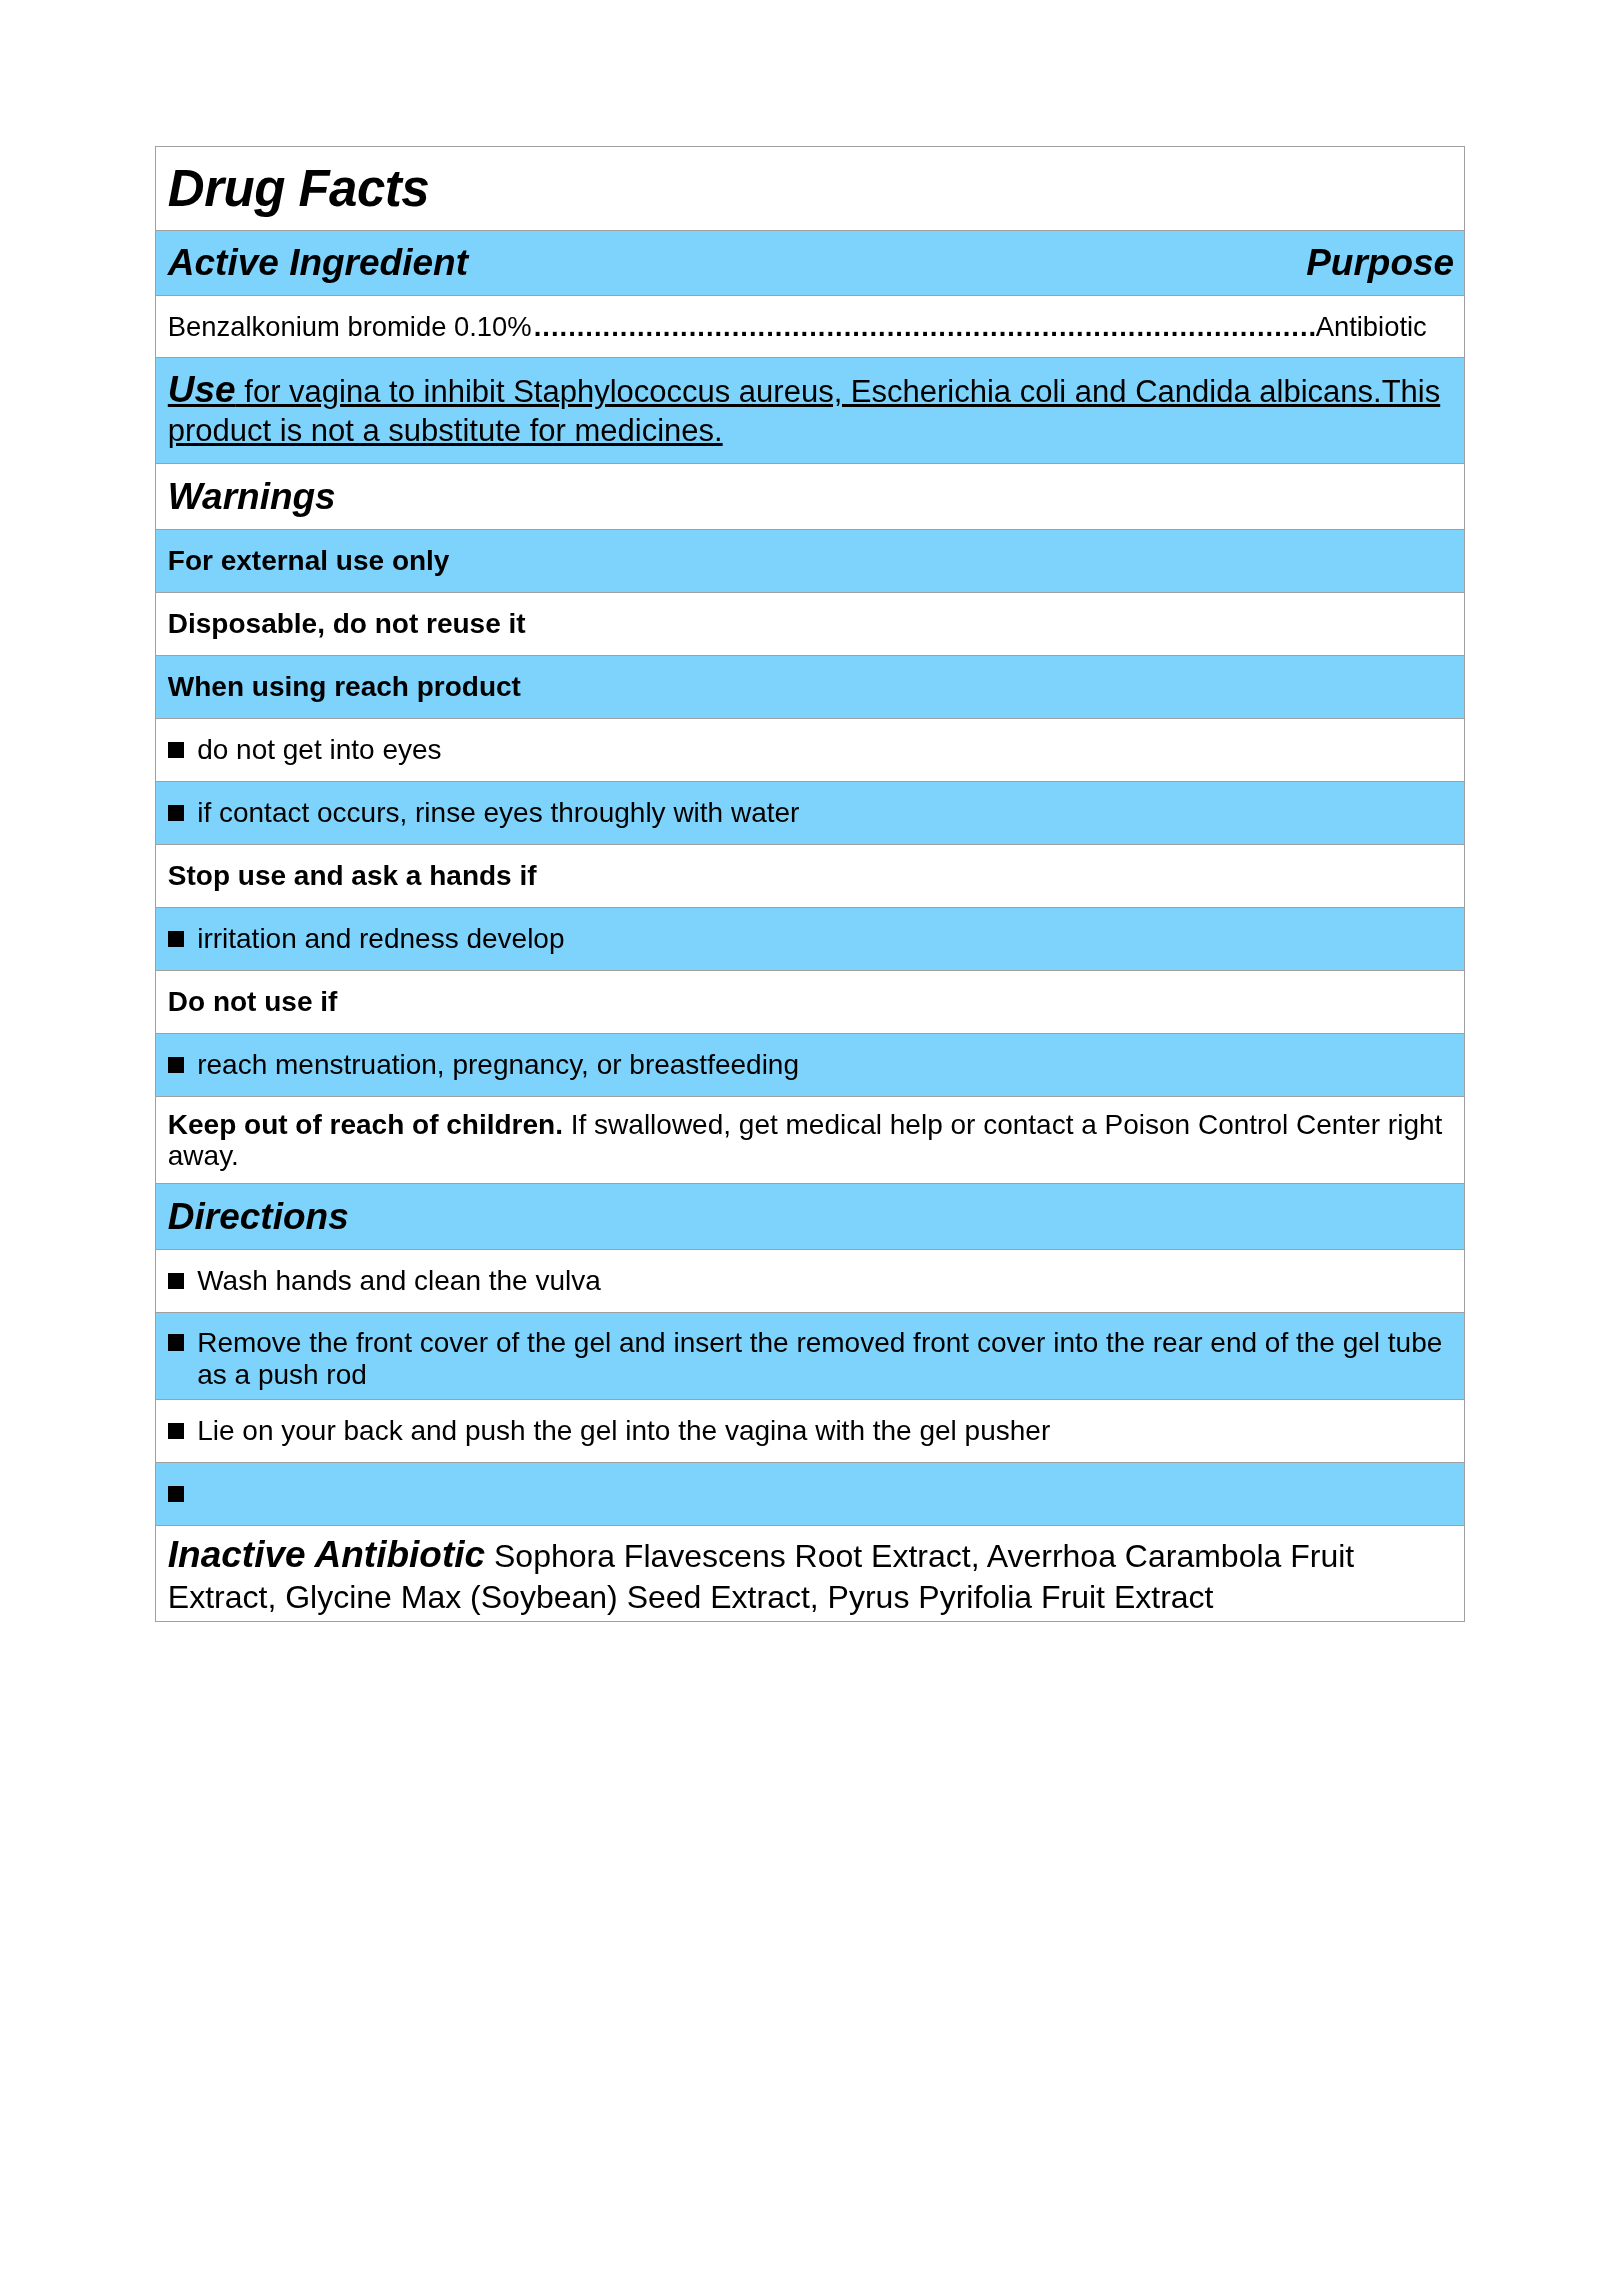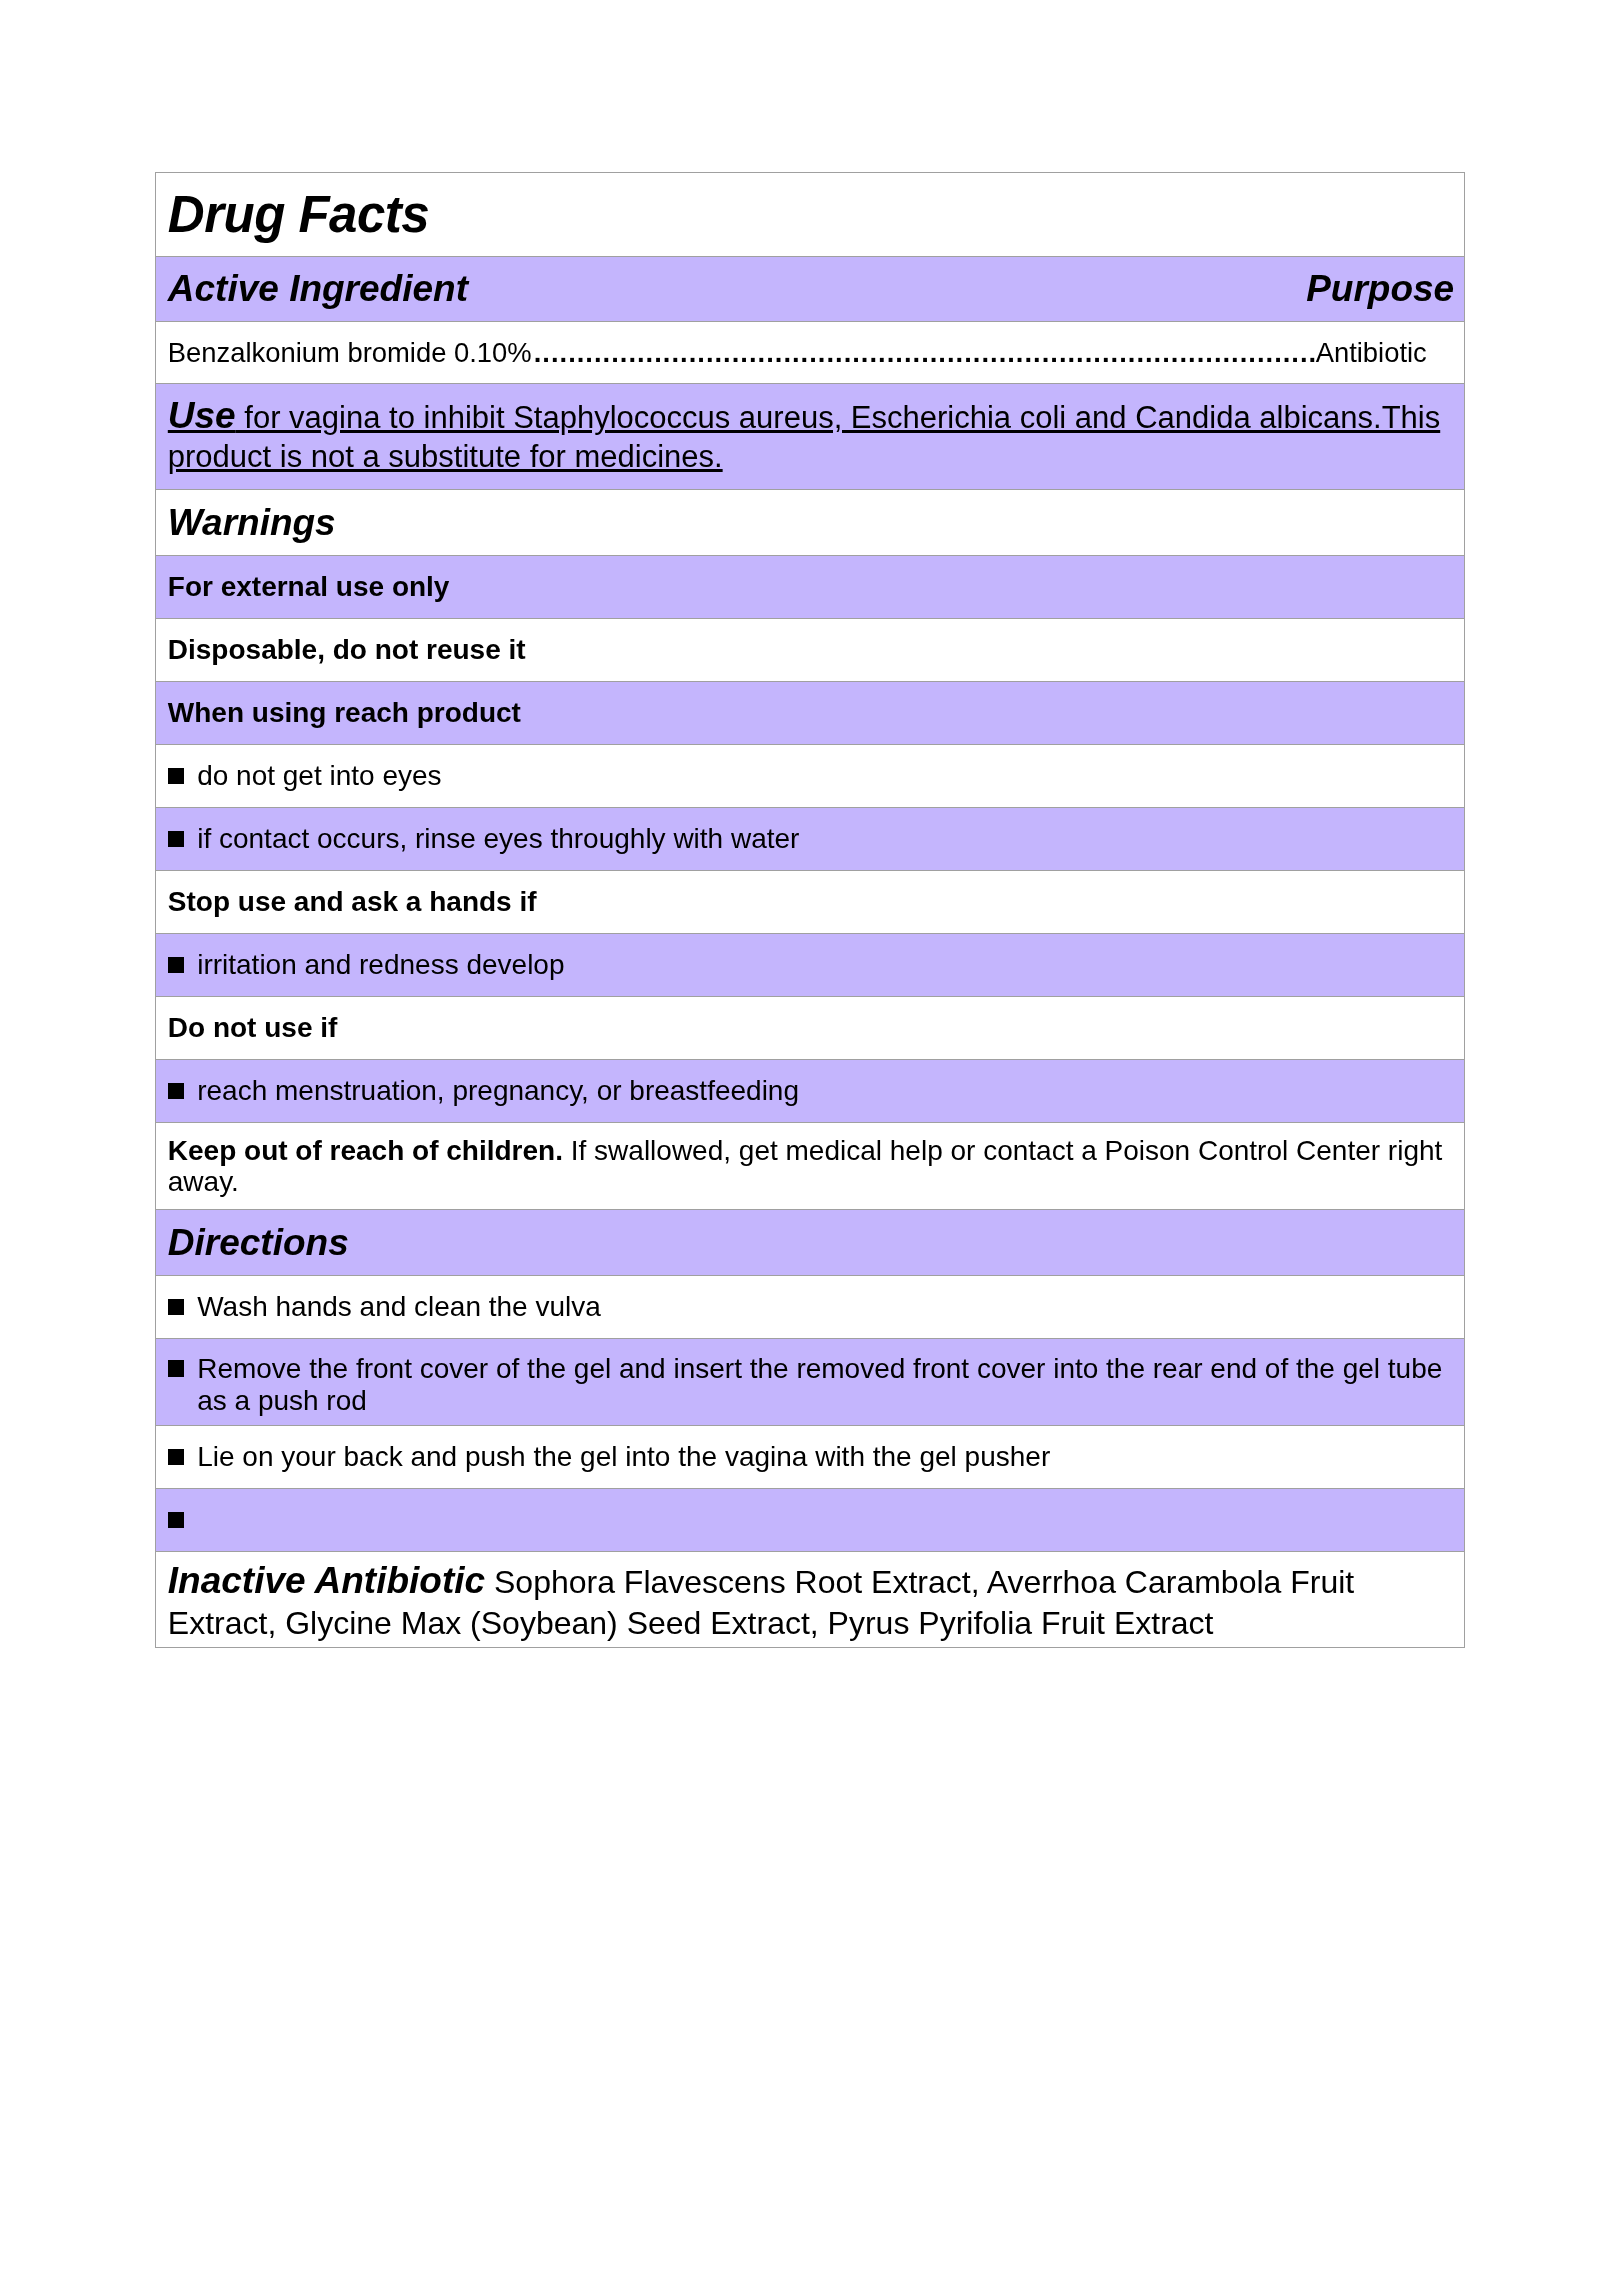--- a/index.html
+++ b/index.html
@@ -1,26 +1,26 @@
 <!DOCTYPE html>
 <html><head>
 <meta charset="utf-8">
 <style>
   html, body { margin: 0; padding: 0; background: #ffffff; }
   body { width: 1621px; height: 2293px; position: relative; font-family: "Liberation Sans", sans-serif; color: #000; }
   .panel {
-    position: absolute; left: 155px; top: 172px; width: 1310px;
+    position: absolute; left: 155px; top: 146px; width: 1310px;
     border: 1.5px solid #a0a0a0; box-sizing: border-box;
   }
   .row {
     border-bottom: 1.5px solid #a0a0a0; box-sizing: border-box;
     padding: 0 9.8px 0 11.8px; display: flex; align-items: center;
   }
   .row:last-child { border-bottom: none; }
-  .shade { background: #c4b5fd; }
+  .shade { background: #7dd3fc; }
   .title { height: 84px; font-size: 51px; font-weight: bold; font-style: italic; letter-spacing: -0.5px; }
   .h2 { font-size: 37px; font-weight: bold; font-style: italic; }
   .hdr { height: 65px; justify-content: space-between; }
   .hdr .h2 { font-size: 37px; }
   .ingredient { height: 62px; font-size: 27.4px; }
   .ingredient .name { white-space: nowrap; }
   .ingredient .leader { flex: 1; overflow: hidden; white-space: nowrap; font-weight: bold; letter-spacing: 1px; margin: 0 0 0 2px; }
   .ingredient .purpose { white-space: nowrap; padding-right: 27.4px; }
   .use { height: 106px; font-size: 31px; line-height: 39px; display: block; padding-top: 11.8px; text-decoration: underline; }
   .use .lead { font-size: 37px; font-weight: bold; font-style: italic; }

